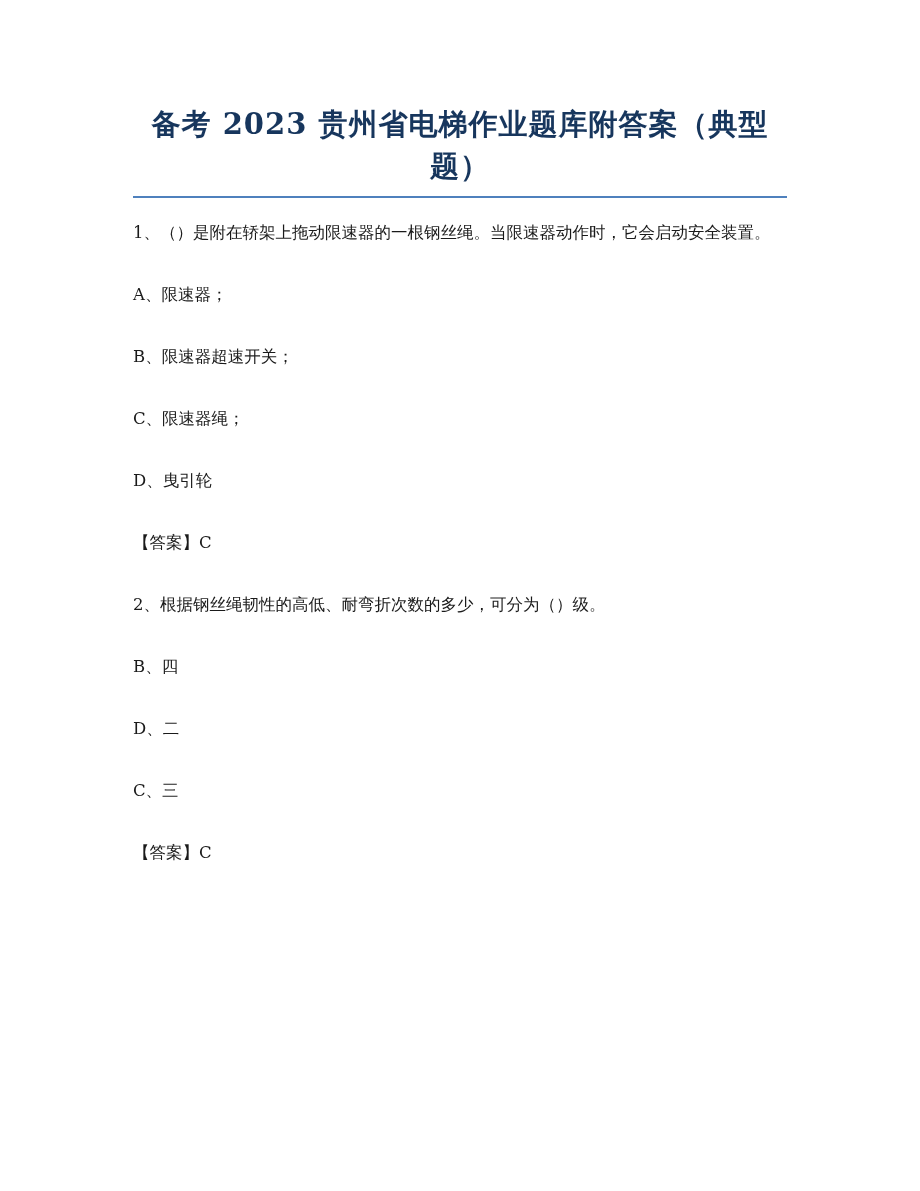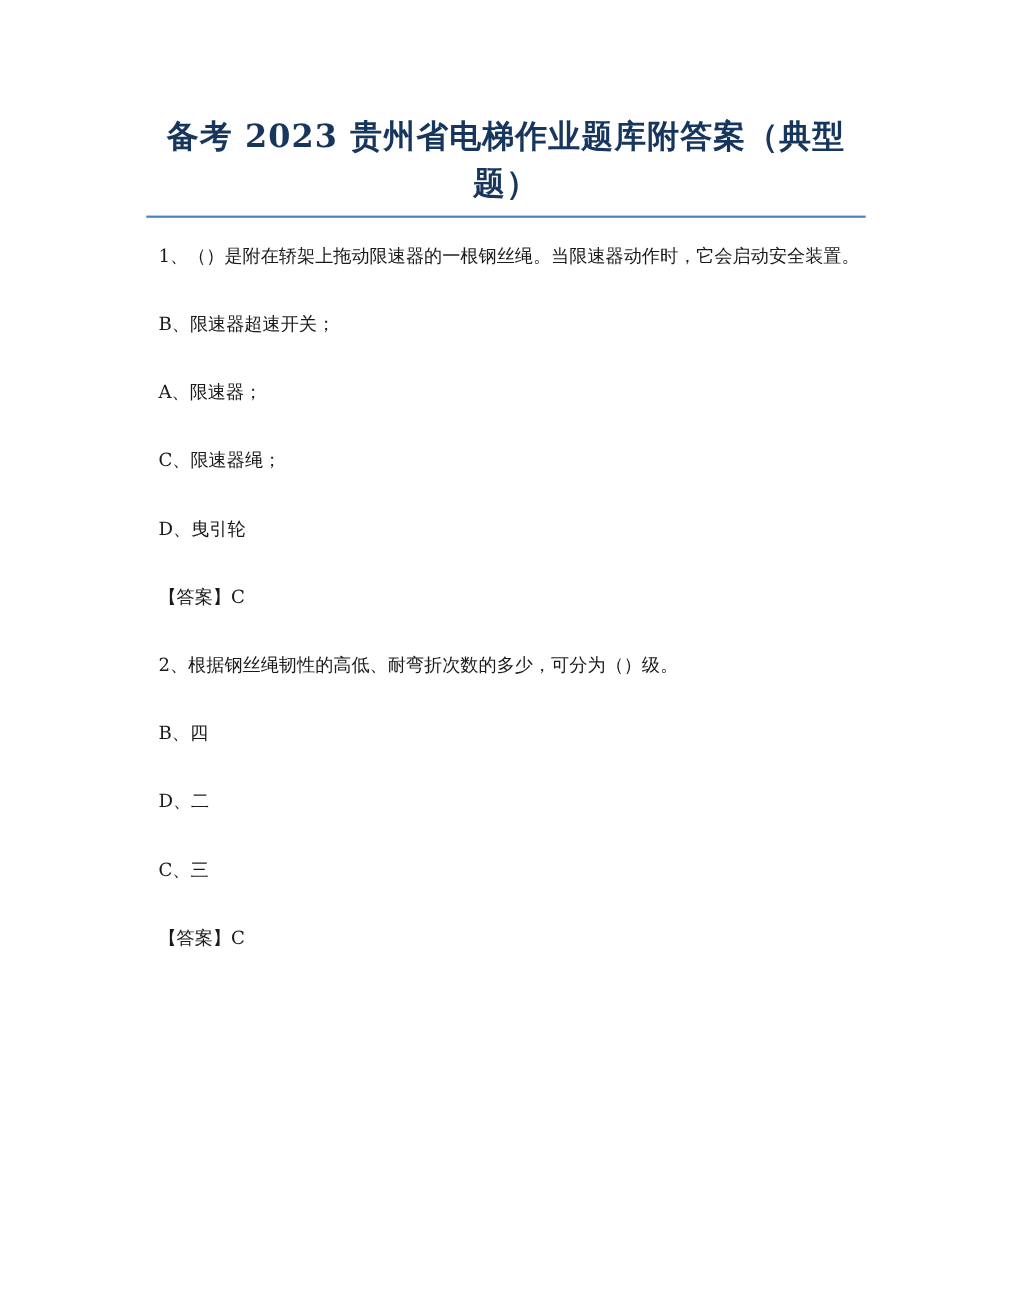--- a/index.html
+++ b/index.html
@@ -34,34 +34,33 @@
     margin: 0;
     font-size: 16.5px;
     line-height: 37px;
     text-align: justify;
   }
   p.section-heading {
     margin-bottom: 2px;
   }
   p.spaced {
     margin-bottom: 25px;
-    margin-left: 11px;
   }
 </style>
 </head>
 <body>
 
 <div class="page">
 
   <h1 class="doc-title">备考 2023 贵州省电梯作业题库附答案（典型题）</h1>
 
 
   <p class="line spaced">1、（）是附在轿架上拖动限速器的一根钢丝绳。当限速器动作时，它会启动安全装置。</p>
+  <p class="line spaced">A、限速器；</p>
   <p class="line spaced">B、限速器超速开关；</p>
-  <p class="line spaced">A、限速器；</p>
   <p class="line spaced">C、限速器绳；</p>
   <p class="line spaced">D、曳引轮</p>
   <p class="line spaced">【答案】C</p>
 
   <p class="line spaced">2、根据钢丝绳韧性的高低、耐弯折次数的多少，可分为（）级。</p>
   <p class="line spaced">B、四</p>
   <p class="line spaced">D、二</p>
   <p class="line spaced">C、三</p>
   <p class="line spaced">【答案】C</p>
 

